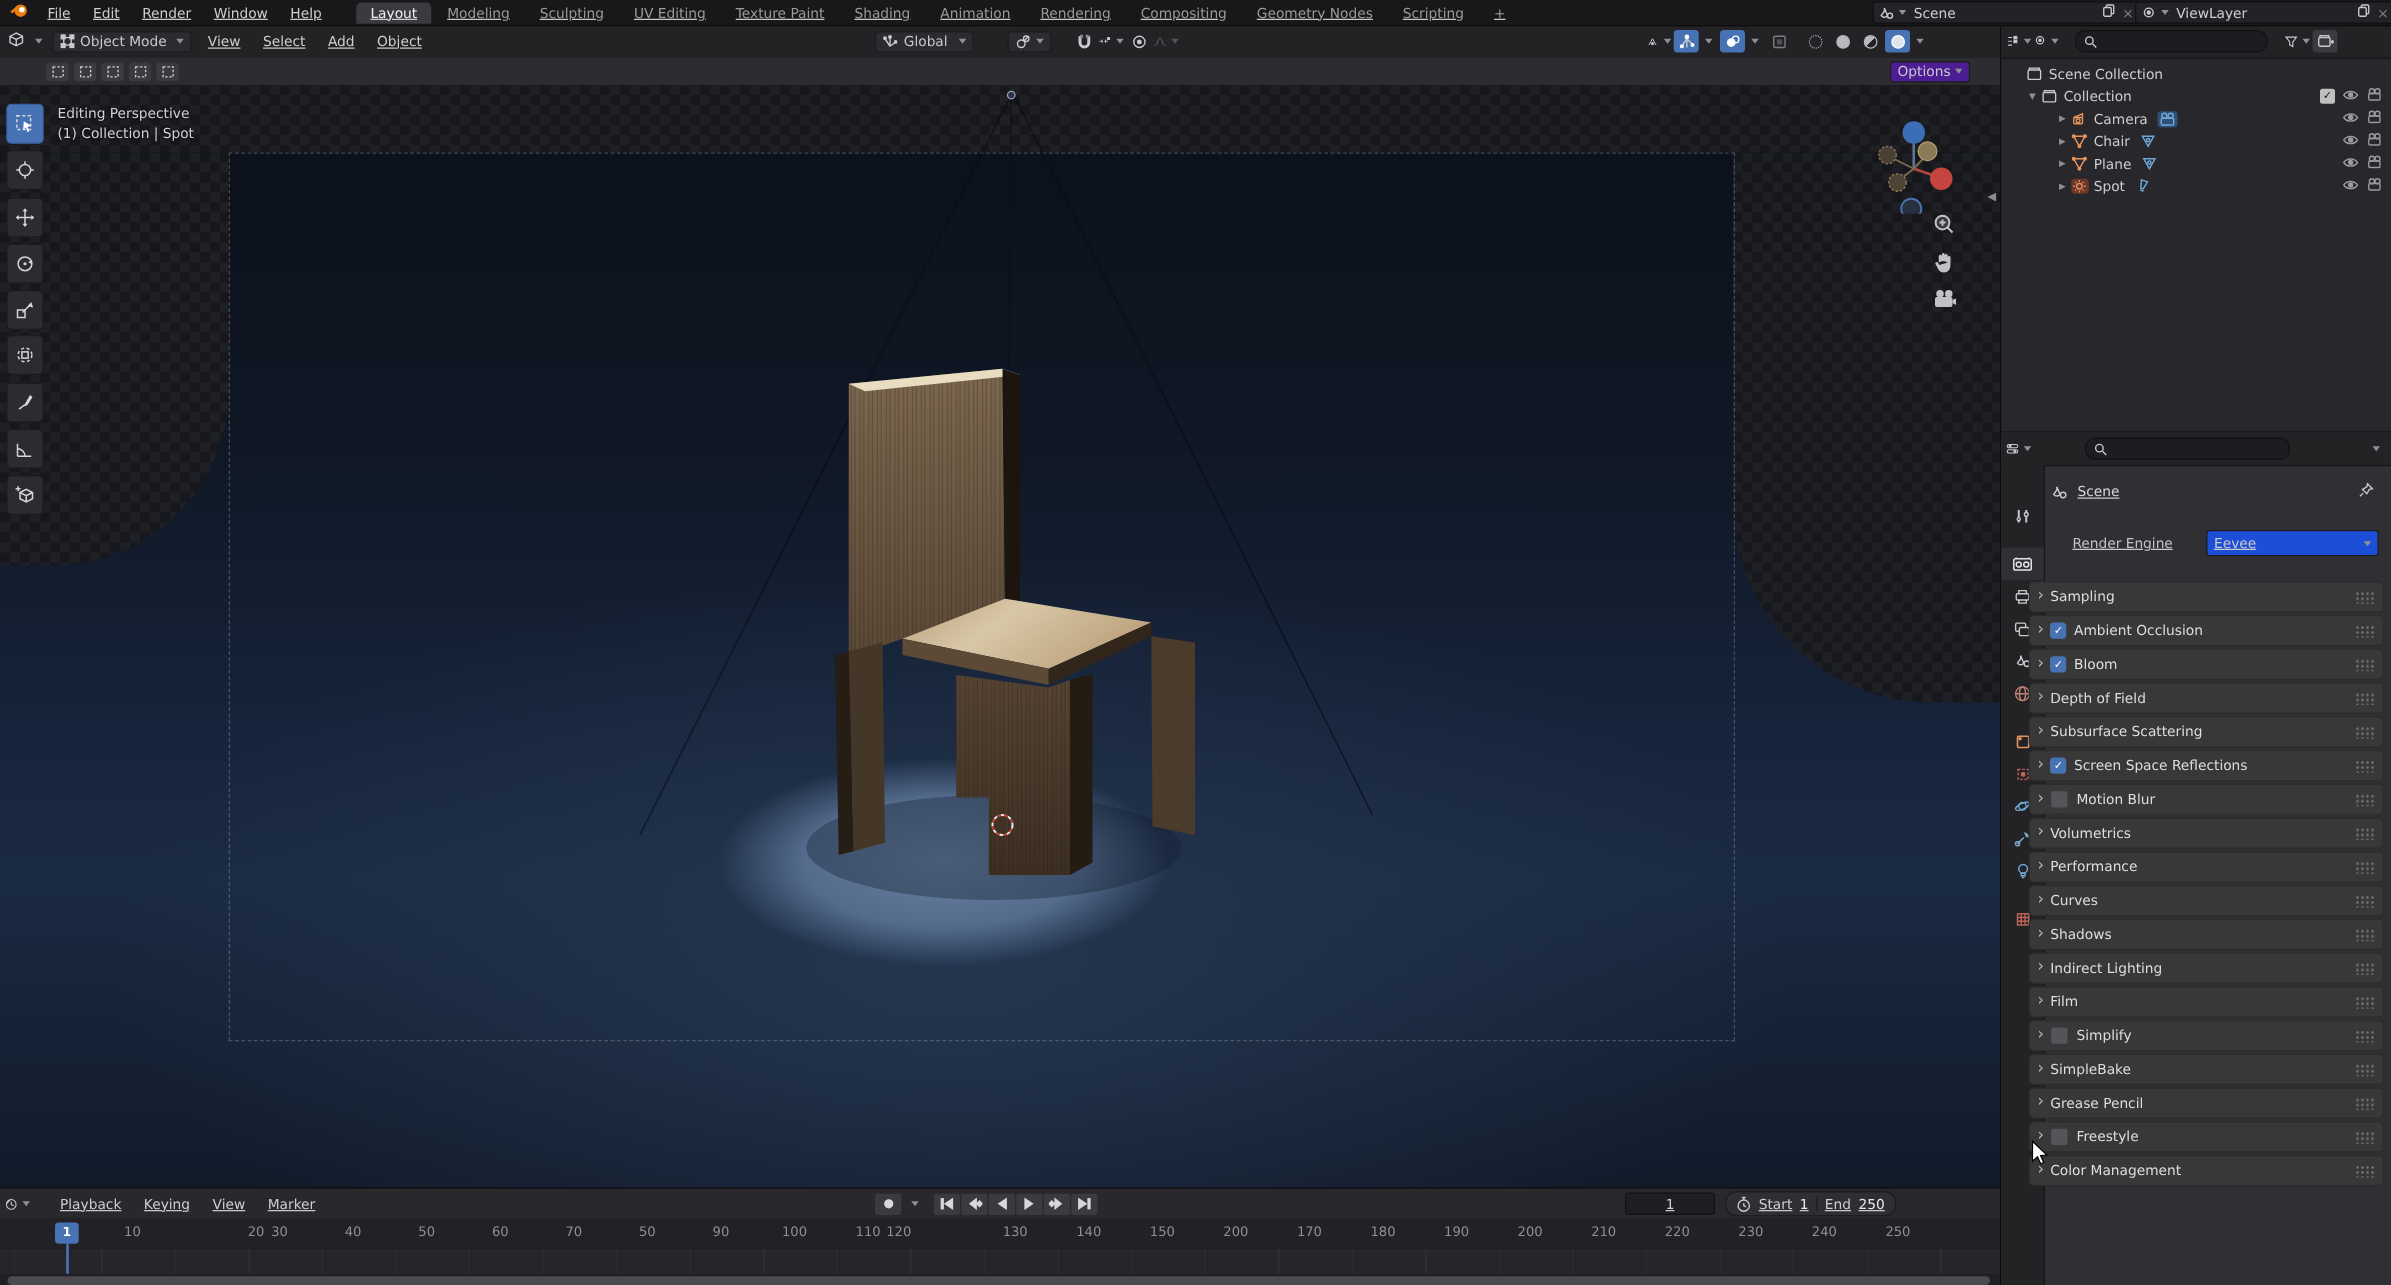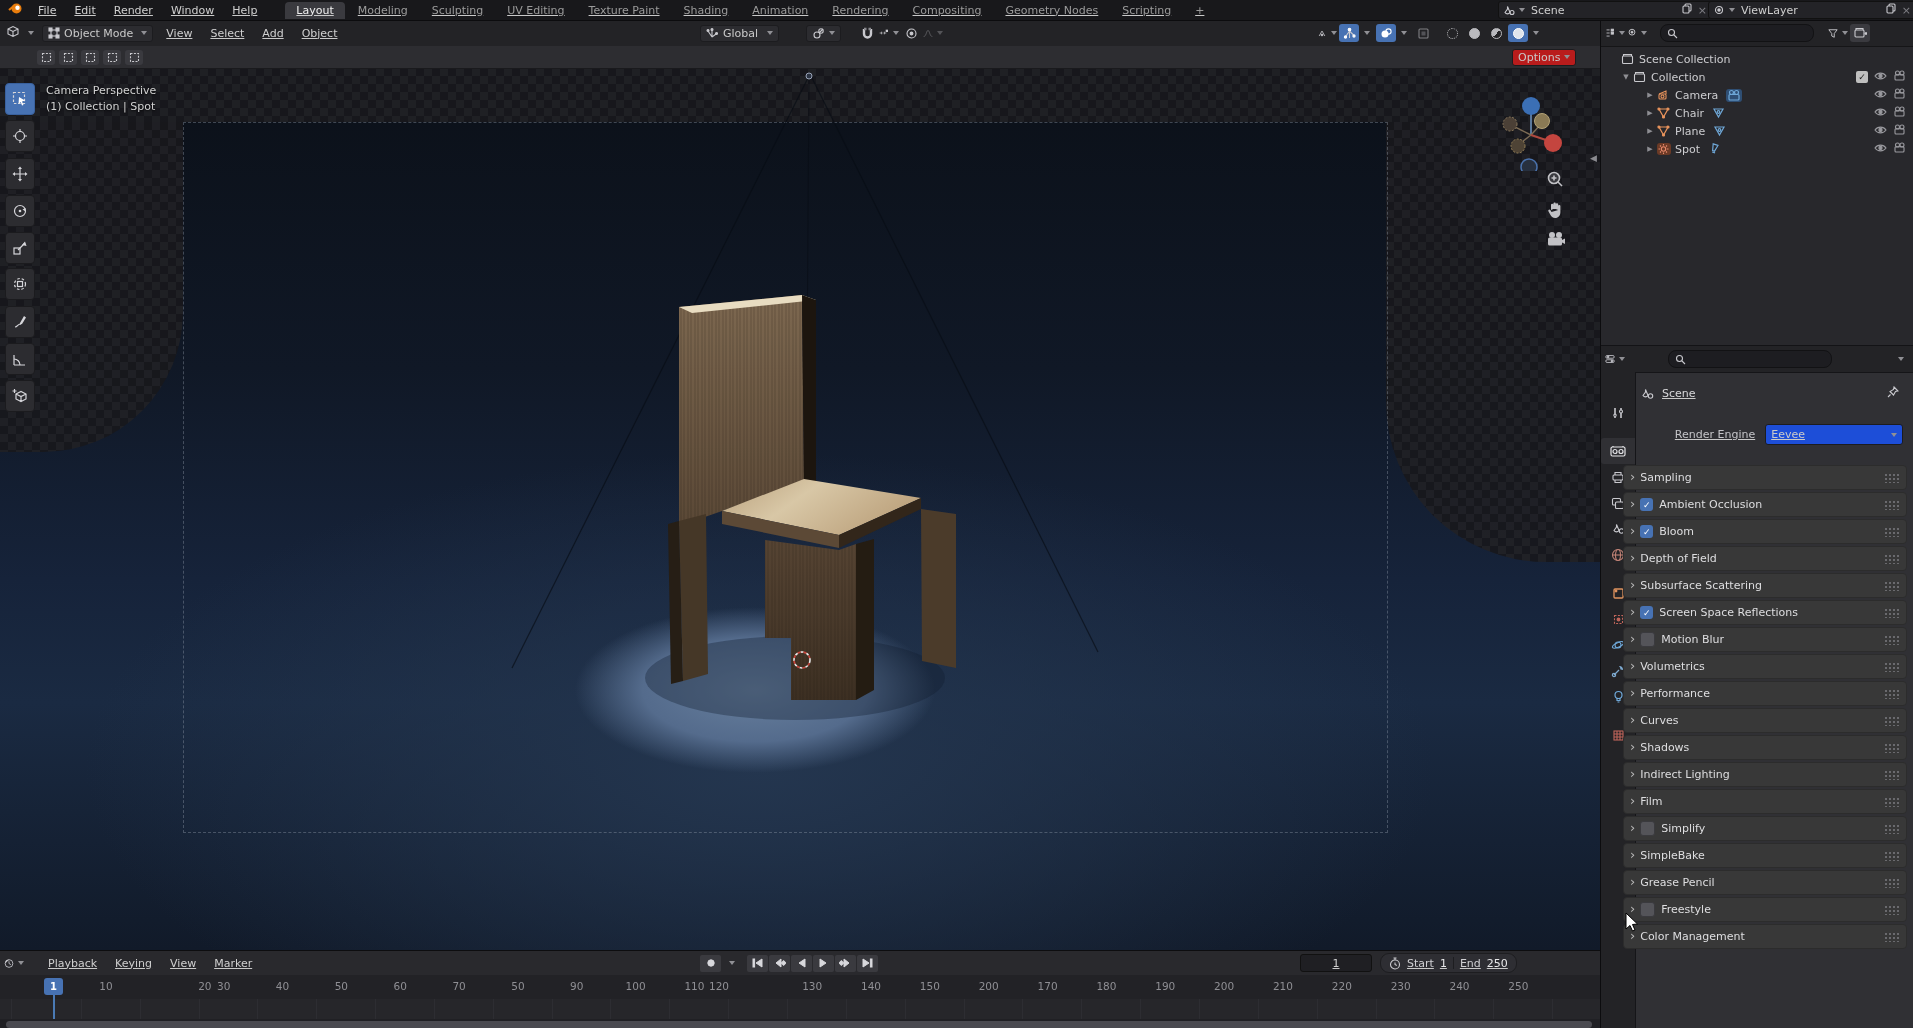--- a/index.html
+++ b/index.html
@@ -289,21 +289,21 @@
         <svg class="gic" width="11" height="11" viewBox="0 0 11 11">
           <rect x="1.5" y="1.5" width="8" height="8" stroke-dasharray="2 1.4"></rect>
         </svg>
       </span>
       <span class="icbtn" style="width:18px;height:15px;background:#3a3a3f">
         <svg class="gic" width="11" height="11" viewBox="0 0 11 11">
           <rect x="1.5" y="1.5" width="8" height="8" stroke-dasharray="2 1.4"></rect>
         </svg>
       </span>
     </div>
-  <div class="hbtn" style="position:absolute;left:1512px;background:#b91c1c">
+  <div class="hbtn" style="position:absolute;left:1512px;background:#4c1d95">
     <span>Options</span>
     <span class="dd"></span>
   </div>
 </div>
 
 <div class="r viewport">
 
   <div class="r checker" style="left:0;top:0;width:1600px;height:54px"></div>
   <div class="r checker" style="left:0;top:54px;width:183px;height:330px;border-radius:0 0 140px 0"></div>
   <div class="r checker" style="left:1386px;top:54px;width:214px;height:440px;border-radius:0 0 0 160px"></div>
@@ -355,21 +355,21 @@
       <polygon points="722,443 839,467 839,480 722,456" fill="#5c4936"></polygon>
       <polygon points="839,467 921,430 921,441 839,480" fill="#32261a"></polygon>
     </g>
 
     <g>
       <circle cx="802" cy="592" r="8" fill="none" stroke="#e8e8e8" stroke-width="1.6" stroke-dasharray="3 3"></circle>
       <circle cx="802" cy="592" r="8" fill="none" stroke="#c8453c" stroke-width="1.6" stroke-dasharray="3 3" stroke-dashoffset="3"></circle>
     </g>
   </svg>
 
-  <div class="r ovl-text" style="left:46px;top:16px">Camera Perspective</div>
+  <div class="r ovl-text" style="left:46px;top:16px">Editing Perspective</div>
   <div class="r ovl-text" style="left:46px;top:32px">(1) Collection | Spot</div>
 
   <div class="r tbtn on" style="top:15px">
       <svg width="16" height="16" viewBox="0 0 16 16">
         <rect x="1.5" y="1.5" width="11" height="11" stroke-dasharray="2.5 1.8"></rect>
         <path d="M7 6 L13 9.5 L10 10.5 L11.5 14 L10 14.5 L8.7 11 L6.5 13 Z" fill="#fff" stroke="none"></path>
       </svg>
     </div>
   <div class="r tbtn" style="top:52px">
       <svg width="16" height="16" viewBox="0 0 16 16">
@@ -775,21 +775,21 @@
           <circle cx="9.5" cy="8" r="2.2"></circle>
         </svg>
       <span style="margin-left:8px;color:#d8d8da">Scene</span>
       <span style="margin-left:auto;margin-right:8px"><svg class="gic" width="12" height="12" viewBox="0 0 12 12">
             <path d="M7 1 L11 5 L8.5 5.5 L6.5 9 L3 5.5 L6.5 3.5 Z"></path>
             <line x1="3.5" y1="8.5" x2="1" y2="11"></line>
           </svg></span>
     </div>
 
     <div class="row" style="position:absolute;left:40px;top:78px;width:266px">
-      <span style="width:118px;text-align:right;color:#c4c4c8">Render Engine</span>
+      <span style="width:118px;text-align:center;color:#c4c4c8">Render Engine</span>
       <div class="hbtn" style="margin-left:10px;width:130px;height:17px;background:#1d4ed8">
         <span>Eevee</span>
         <span class="dd" style="margin-left:auto"></span>
       </div>
     </div>
 
     <div id="panels-list">
 
     <div class="panel-row plain" style="top: 119px;">
           <span class="chev">›</span>

